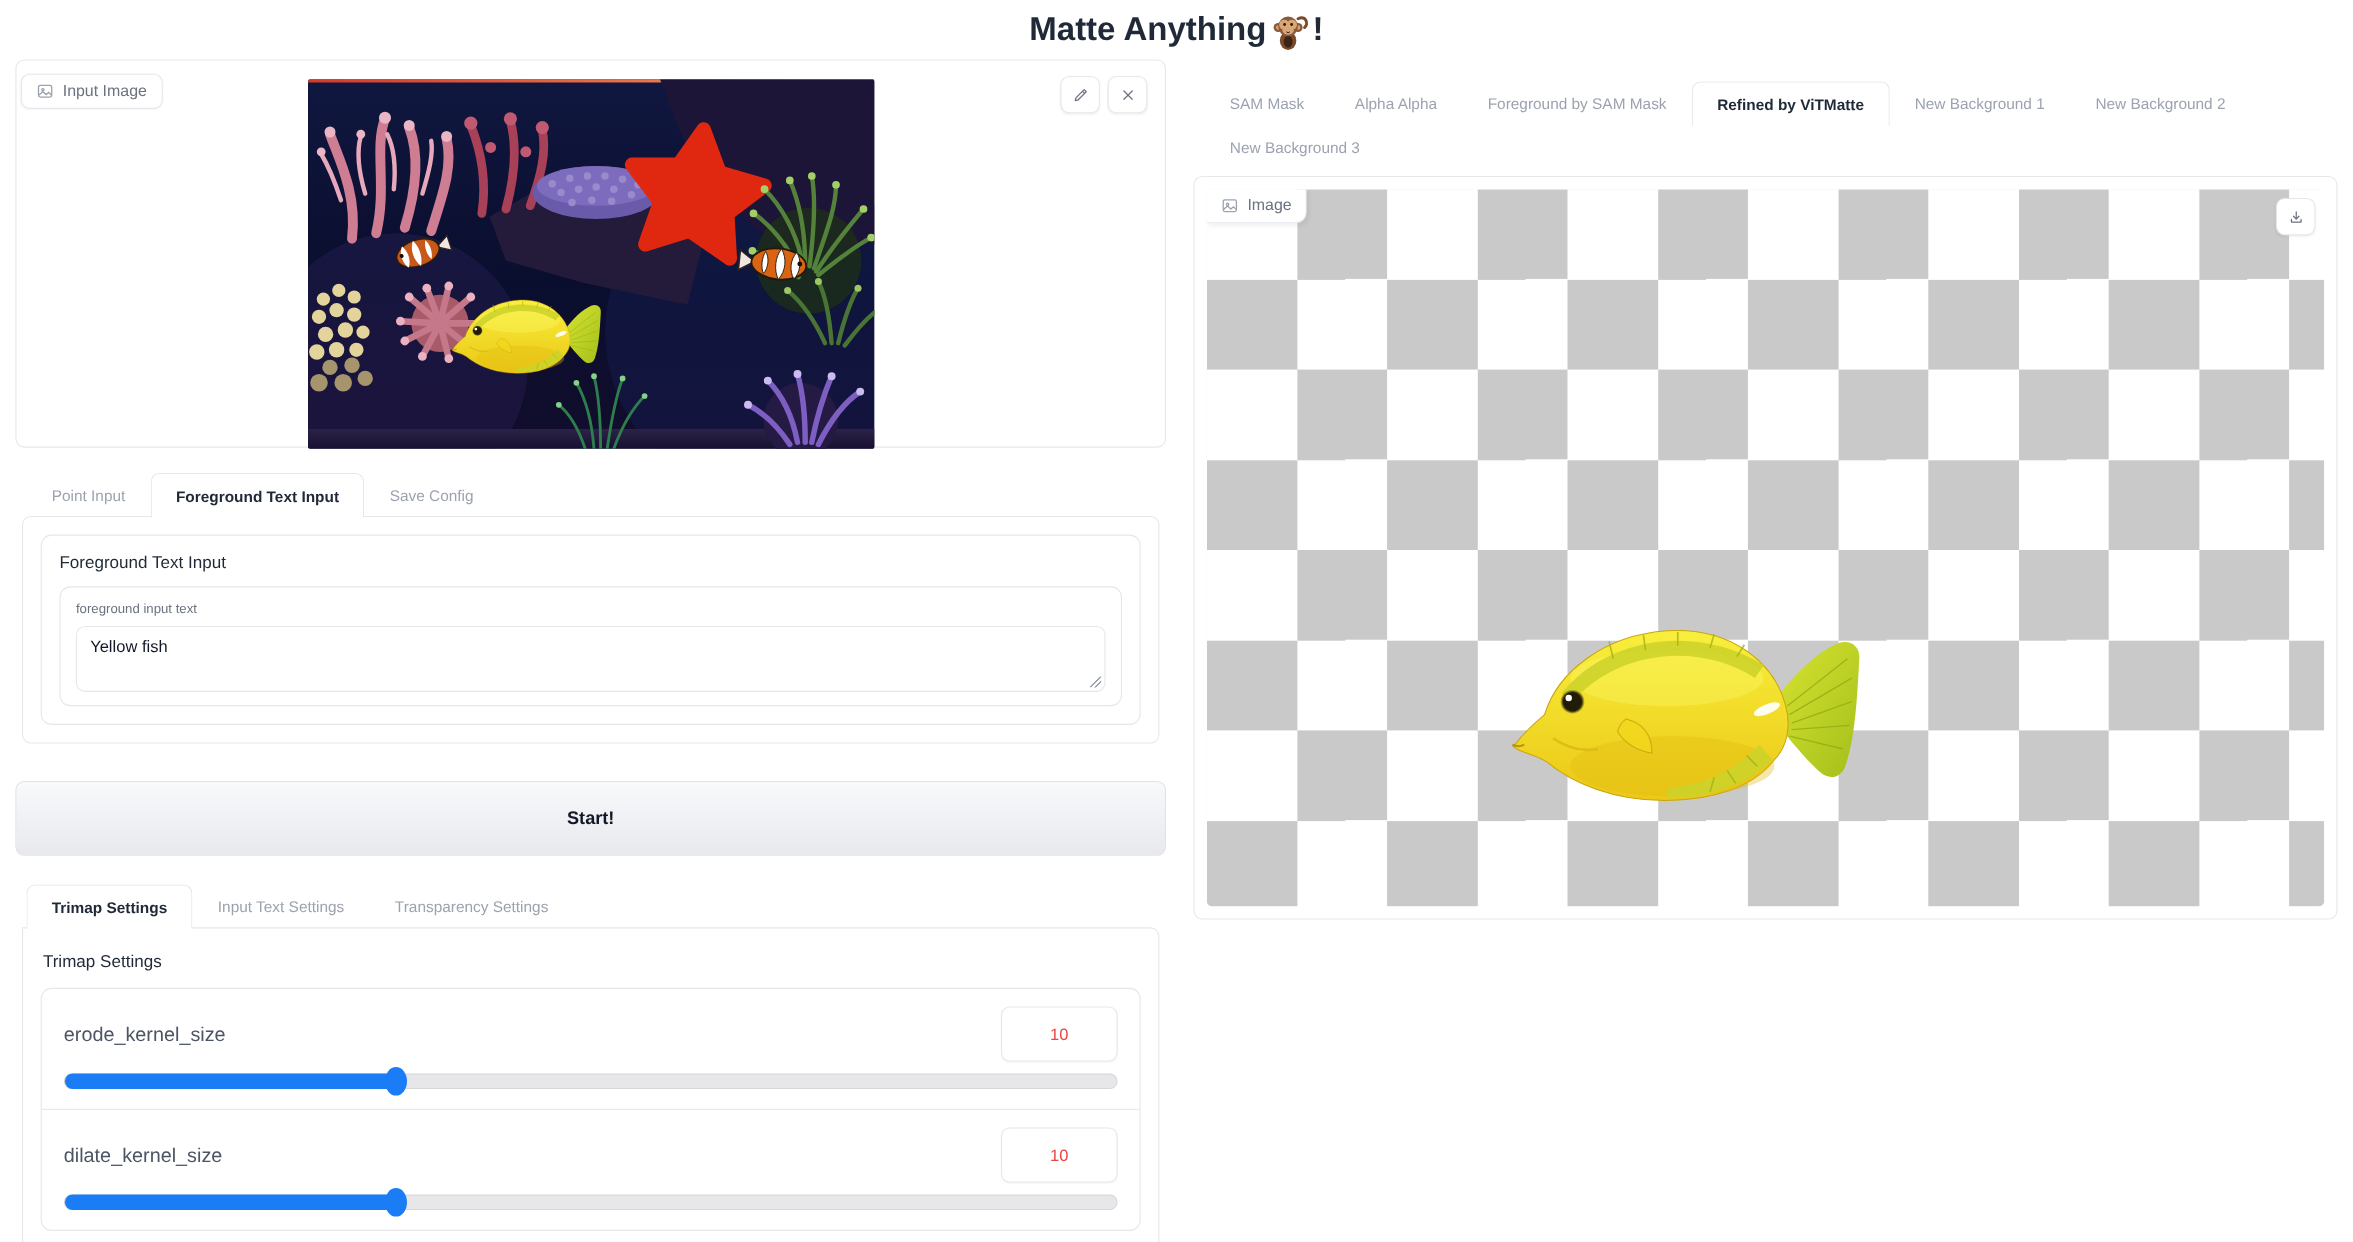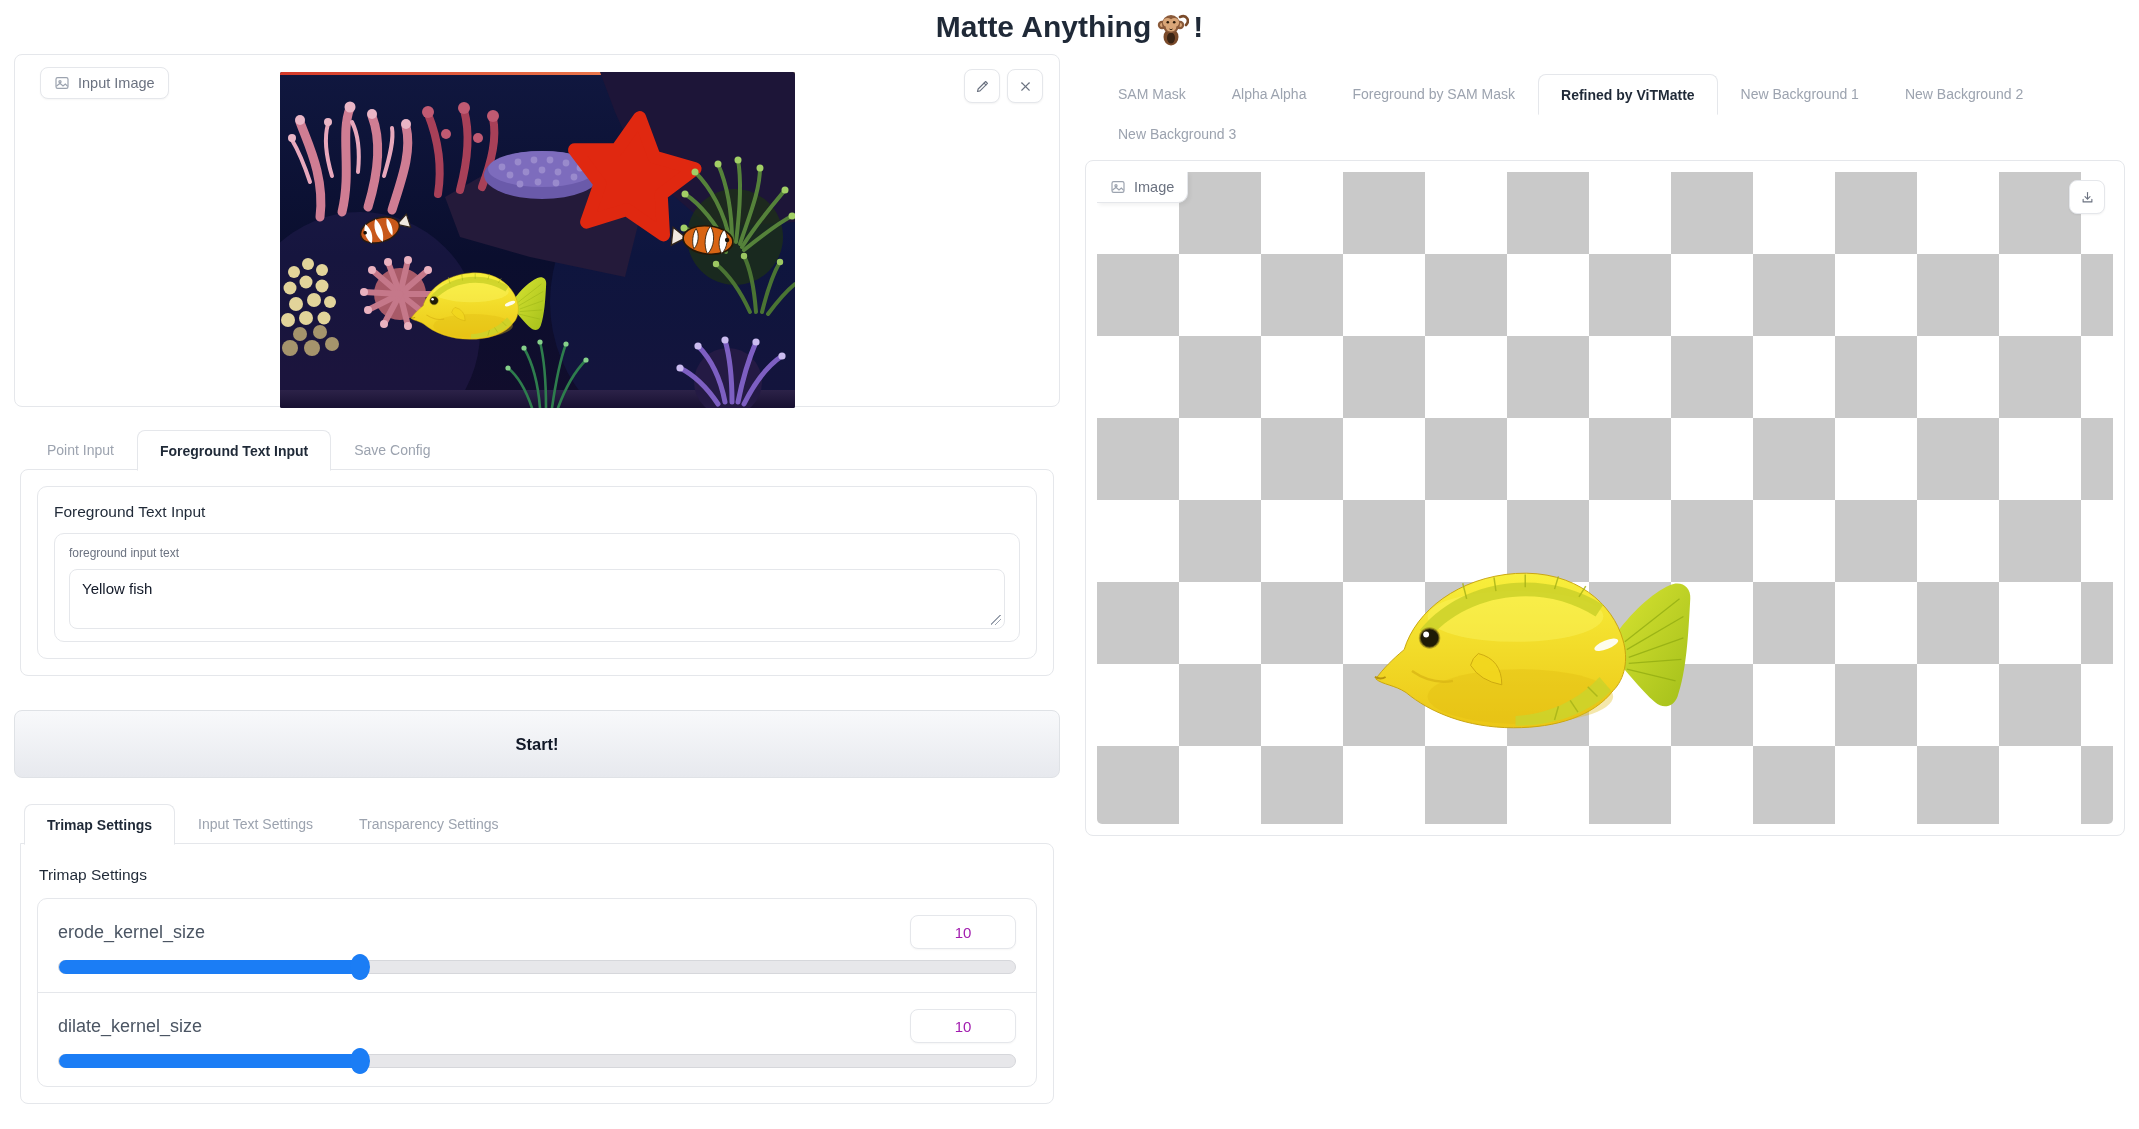--- a/index.html
+++ b/index.html
@@ -23,21 +23,21 @@
   .col-left{width:1046px;flex:none}
   .col-right{width:1040px;flex:none}
   
   .panel{background:#fff;border:1px solid var(--border);border-radius:8px}
   
   .img-panel{margin-top:8px;height:353px;position:relative}
   .chip{position:absolute;display:flex;align-items:center;gap:8px;background:#fff;
     border:1px solid var(--border);border-radius:8px;padding:7px 13px;color:var(--txt-label);
     font-size:14.5px;box-shadow:0 1px 2px rgba(0,0,0,.04);z-index:3}
   .chip svg{width:16px;height:16px;stroke:#9ca3af}
-  .img-panel .chip{top:12px;left:25px}
+  .img-panel .chip{top:12px;left:4px}
   .img-actions{position:absolute;top:14px;right:16px;display:flex;gap:7px;z-index:3}
   .icon-btn{width:36px;height:34px;background:#fff;border:1px solid var(--border);border-radius:8px;
     display:flex;align-items:center;justify-content:center;cursor:pointer;box-shadow:0 1px 2px rgba(0,0,0,.05)}
   .icon-btn svg{width:15px;height:15px;stroke:#6b7280;fill:none;stroke-width:1.8;stroke-linecap:round;stroke-linejoin:round}
   .aquarium{display:block;margin:17px auto 0;border-radius:2px}
   
   .tabbar{display:flex;padding:0 10px;position:relative;z-index:2;flex-wrap:wrap}
   .tab{padding:11px 22px;font-size:14px;color:var(--txt-muted);background:transparent;
     border:1px solid transparent;border-bottom:1px solid transparent;border-radius:8px 8px 0 0;cursor:pointer;white-space:nowrap}
   .tab.active{background:#fff;border-color:var(--border);border-bottom:1px solid #fff;margin-bottom:-1px;
@@ -61,22 +61,22 @@
     background:linear-gradient(180deg,#f8f9fb 0%,#e7e9ee 100%);font:600 16.5px "Liberation Sans","DejaVu Sans",sans-serif;
     color:#111827;cursor:pointer}
   .tabs2{margin-top:26px}
   
   .settings-heading{font-size:15.5px;color:var(--txt-strong);margin:6px 2px 14px 2px}
   .sliders-box{border:1px solid var(--border);border-radius:10px;background:#fff}
   .slider-row{padding:16px 20px 18px 20px}
   .slider-row + .slider-row{border-top:1px solid var(--border)}
   .slider-head{display:flex;align-items:center;justify-content:space-between}
   .slider-label{color:#4b5563;font-size:18px}
-  .num-box{width:106px;height:34px;border:1px solid var(--border);border-radius:8px;text-align:center;
-    font:15px "Liberation Sans","DejaVu Sans",sans-serif;color:#a21caf;box-shadow:0 1px 2px rgba(0,0,0,.04);outline:none}
+  .num-box{width:106px;height:50px;border:1px solid var(--border);border-radius:8px;text-align:center;
+    font:15px "Liberation Sans","DejaVu Sans",sans-serif;color:#ef4444;box-shadow:0 1px 2px rgba(0,0,0,.04);outline:none}
   .slider-track{position:relative;margin-top:11px;height:14px;border-radius:999px;background:#e7e7ea;
     border:1px solid #d6d7db;cursor:pointer}
   .slider-fill{position:absolute;left:0;top:-1px;height:14px;border-radius:999px;background:var(--accent);width:var(--fill)}
   .slider-thumb{position:absolute;top:-7px;left:var(--fill);transform:translateX(-50%);width:20px;height:26px;
     border-radius:50%;background:var(--accent);cursor:grab}
   
   .tabs-out{margin-top:28px}
   .out-panel{margin-top:6px;height:676px;position:relative;padding:11px}
   .checker{position:relative;width:100%;height:100%;border-radius:5px;overflow:hidden;
     background:conic-gradient(var(--checker) 0 25%, #fff 0 50%, var(--checker) 0 75%, #fff 0) top left / 164px 164px repeat}

